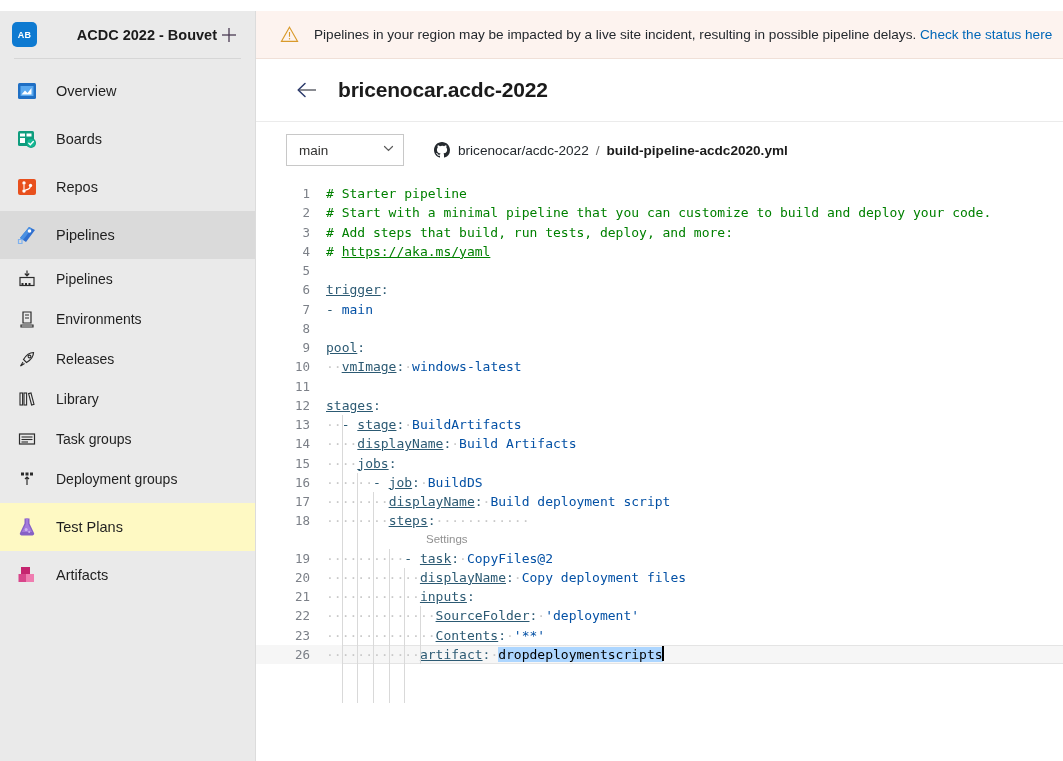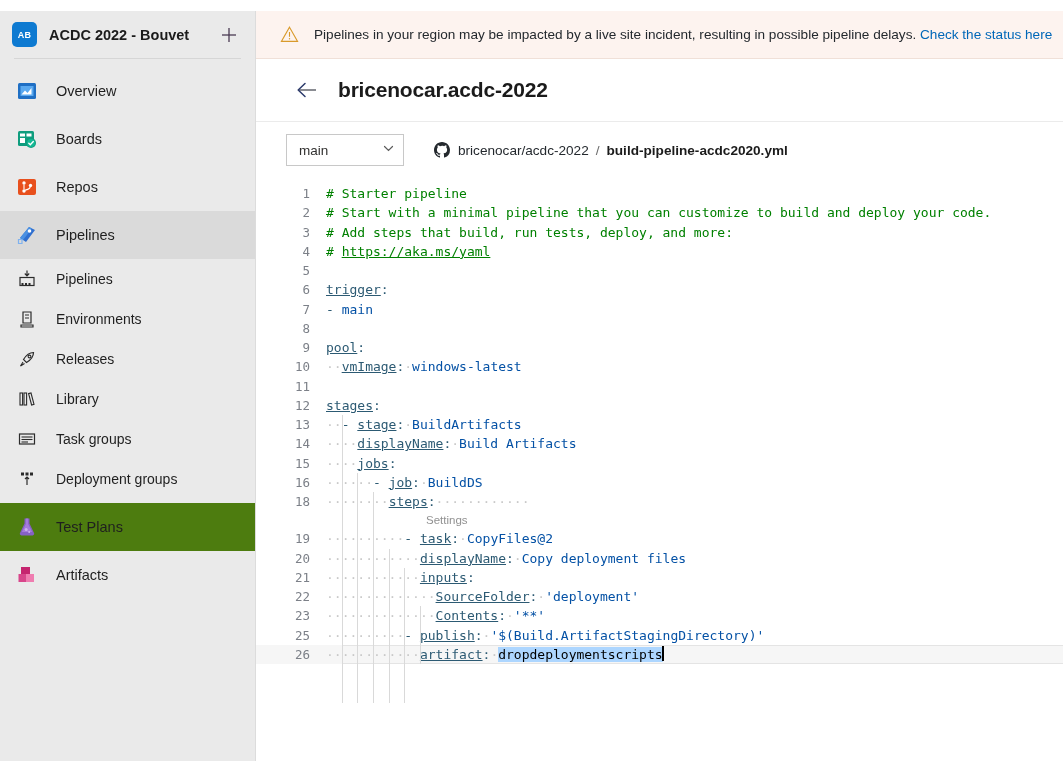--- a/index.html
+++ b/index.html
@@ -23,20 +23,21 @@
     width: 256px; flex: 0 0 256px;
     background: #eaeaea;
     border-right: 1px solid #dcdcdc;
     display: flex; flex-direction: column;
     position: relative;
   }
   .proj-header {
     display: flex; align-items: center;
     height: 47px; padding: 0 14px 0 12px;
     flex: 0 0 auto;
+    text-align: right;
   }
   .proj-avatar {
     width: 25px; height: 25px; border-radius: 5px;
     background: #0e7ad1; color: #fff;
     font-size: 9px; font-weight: bold; letter-spacing: .3px;
     display: flex; align-items: center; justify-content: center;
     flex: 0 0 auto;
   }
   .proj-name {
     margin-left: 12px;
@@ -51,21 +52,21 @@
   }
   .proj-divider { height: 1px; background: #d6d6d6; margin: 0 14px; }
 
   .nav { padding-top: 8px; }
   .nav-item {
     display: flex; align-items: center;
     height: 48px; padding-left: 14px;
     cursor: pointer; position: relative;
   }
   .nav-item.selected { background: #dadada; }
-  .nav-item.hover { background: #4d7c0f; }
+  .nav-item.hover { background: #fef9c3; }
   .nav-ico {
     width: 26px; height: 26px; flex: 0 0 auto;
     display: flex; align-items: center; justify-content: center;
   }
   .nav-label {
     margin-left: 16px;
     font-size: 14.5px; color: #1f1f1f;
     white-space: nowrap;
   }
   .nav-item.sub .nav-ico { width: 22px; height: 22px; margin-left: 2px; }
@@ -414,31 +415,31 @@
             <div class="eline"><span class="lnum">7</span><span class="ltext"><span class="c-dash">- </span><span class="c-val">main</span></span></div>
             <div class="eline"><span class="lnum">8</span><span class="ltext"></span></div>
             <div class="eline"><span class="lnum">9</span><span class="ltext"><span class="c-key">pool</span><span class="c-punct">:</span></span></div>
             <div class="eline"><span class="lnum">10</span><span class="ltext"><span class="ws">··</span><span class="c-key">vmImage</span><span class="c-punct">:</span><span class="ws">·</span><span class="c-val">windows-latest</span></span></div>
             <div class="eline"><span class="lnum">11</span><span class="ltext"></span></div>
             <div class="eline"><span class="lnum">12</span><span class="ltext"><span class="c-key">stages</span><span class="c-punct">:</span></span></div>
             <div class="eline"><span class="lnum">13</span><span class="ltext"><span class="ws">··</span><span class="c-dash">- </span><span class="c-key">stage</span><span class="c-punct">:</span><span class="ws">·</span><span class="c-val">BuildArtifacts</span></span></div>
             <div class="eline"><span class="lnum">14</span><span class="ltext"><span class="ws">····</span><span class="c-key">displayName</span><span class="c-punct">:</span><span class="ws">·</span><span class="c-val">Build Artifacts</span></span></div>
             <div class="eline"><span class="lnum">15</span><span class="ltext"><span class="ws">····</span><span class="c-key">jobs</span><span class="c-punct">:</span></span></div>
             <div class="eline"><span class="lnum">16</span><span class="ltext"><span class="ws">······</span><span class="c-dash">- </span><span class="c-key">job</span><span class="c-punct">:</span><span class="ws">·</span><span class="c-val">BuildDS</span></span></div>
+            <div class="eline"><span class="lnum">17</span><span class="ltext"><span class="ws">········</span><span class="c-key">displayName</span><span class="c-punct">:</span><span class="ws">·</span><span class="c-val">Build deployment script</span></span></div>
             <div class="eline"><span class="lnum">18</span><span class="ltext"><span class="ws">········</span><span class="c-key">steps</span><span class="c-punct">:</span><span class="ws">············</span></span></div>
             <div class="codelens">
               <span class="codelens-spacer"></span>
               <span class="codelens-link">Settings</span>
             </div>
             <div class="eline"><span class="lnum">19</span><span class="ltext"><span class="ws">··········</span><span class="c-dash">- </span><span class="c-key">task</span><span class="c-punct">:</span><span class="ws">·</span><span class="c-val">CopyFiles@2</span></span></div>
             <div class="eline"><span class="lnum">20</span><span class="ltext"><span class="ws">············</span><span class="c-key">displayName</span><span class="c-punct">:</span><span class="ws">·</span><span class="c-val">Copy deployment files</span></span></div>
             <div class="eline"><span class="lnum">21</span><span class="ltext"><span class="ws">············</span><span class="c-key">inputs</span><span class="c-punct">:</span></span></div>
             <div class="eline"><span class="lnum">22</span><span class="ltext"><span class="ws">··············</span><span class="c-key">SourceFolder</span><span class="c-punct">:</span><span class="ws">·</span><span class="c-str">'deployment'</span></span></div>
             <div class="eline"><span class="lnum">23</span><span class="ltext"><span class="ws">··············</span><span class="c-key">Contents</span><span class="c-punct">:</span><span class="ws">·</span><span class="c-str">'**'</span></span></div>
-            <div class="eline"><span class="lnum">25</span><span class="ltext"><span class="ws">··········</span><span class="c-dash">- </span><span class="c-key">publish</span><span class="c-punct">:</span><span class="ws">·</span><span class="c-str">'$(Build.ArtifactStagingDirectory)'</span></span></div>
             <div class="eline curline"><span class="lnum">26</span><span class="ltext"><span class="ws">············</span><span class="c-key">artifact</span><span class="c-punct">:</span><span class="ws">·</span><span class="sel">dropdeploymentscripts</span><span class="cursor"></span></span></div>
           </div>
       <div class="guide" style="left: 85.64px; top: 237px; height: 287.5px;"></div>
           <div class="guide" style="left: 101.28px; top: 294.75px; height: 229.75px;"></div>
           <div class="guide" style="left: 116.92px; top: 314px; height: 210.5px;"></div>
           <div class="guide" style="left: 132.56px; top: 370.5px; height: 154px;"></div>
           <div class="guide" style="left: 148.2px; top: 389.75px; height: 134.75px;"></div>
           <div class="guide" style="left: 163.84px; top: 428.25px; height: 57.75px;"></div>
         </div>
 

